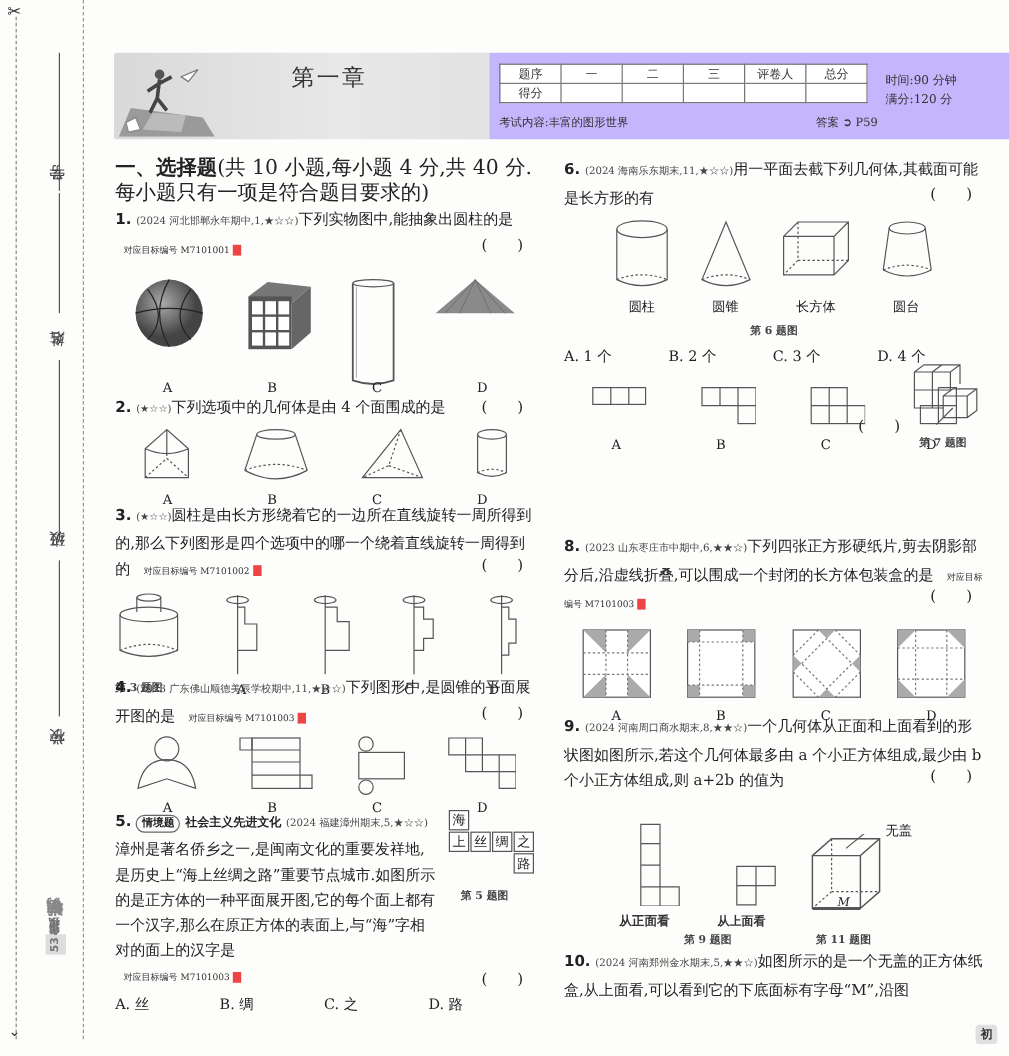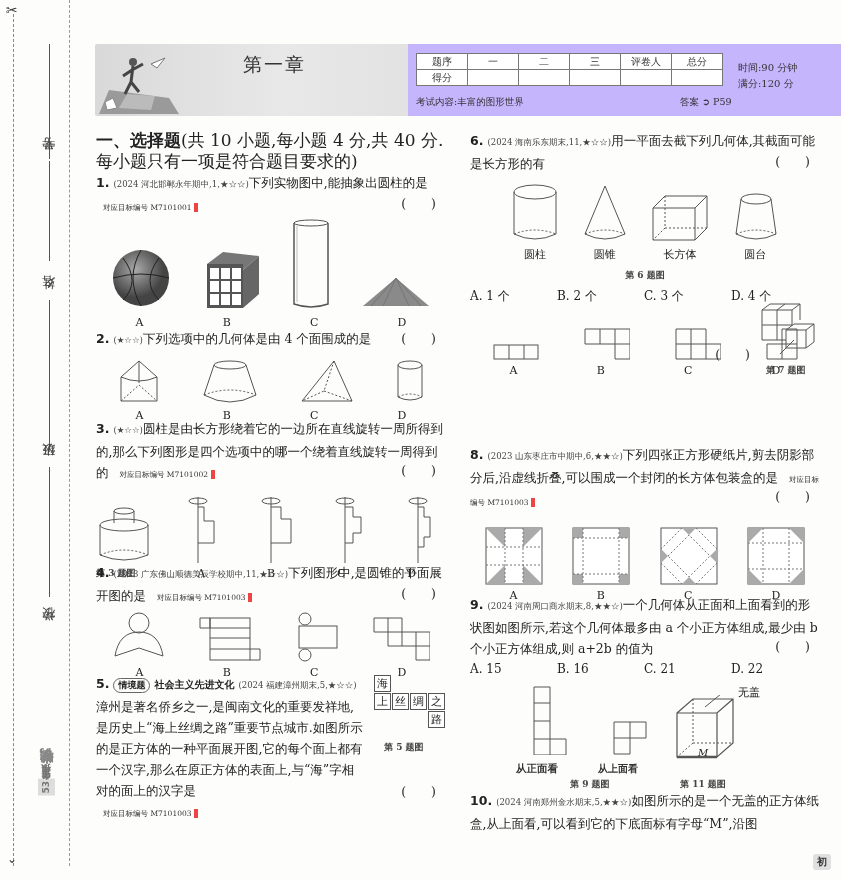--- a/index.html
+++ b/index.html
@@ -33,23 +33,23 @@
 
   
   .col { position: absolute; top: 130px; font-size: 12.5px; line-height: 21px; }
   .col.left { left: 96px; width: 350px; }
   .col.right { left: 470px; width: 350px; }
   .sec-title { font-size: 17px; }
   .sec-title b { font-family: "DejaVu Sans", sans-serif; font-weight: bold; }
   .q { position: absolute; }
   .qn { font-family: "DejaVu Sans", sans-serif; font-weight: bold; }
   .src { font-size: 8.5px; color: #444; }
-  .tag { font-size: 7.5px; color: #333; border-right: 4px solid #ef4444; padding: 0 3px; margin-left: 4px; }
+  .tag { font-size: 7.5px; color: #333; border-right: 7px solid #ef4444; padding: 0 3px; margin-left: 4px; }
   .paren { position: absolute; right: 10px; }
-  .row { display: flex; justify-content: space-around; align-items: flex-end; }
+  .row { display: flex; justify-content: space-around; }
   .choices { display: flex; font-size: 12px; }
   .choices span { width: 87px; }
   .optlabel { font-size: 11px; text-align: center; }
   .cap { font-size: 9px; color: #444; text-align: center; font-weight: bold; }
   .badge { display: inline-block; font-family: "DejaVu Sans", sans-serif; font-size: 9px; border: 1px solid #666; border-radius: 8px; padding: 0 4px; line-height: 13px; font-weight: bold; }
   .culture { font-family: "DejaVu Sans", sans-serif; font-size: 10px; font-weight: bold; }
   .net5 { position: absolute; font-size: 11px; }
   .net5 div { position: absolute; width: 17px; height: 17px; border: 1px solid #555; text-align: center; line-height: 15px; background: #fff; }
   .page-tab { position: absolute; right: 10px; bottom: 10px; background: #e0e0e0; border-radius: 3px; font-size: 10px; padding: 1px 4px; font-family: "DejaVu Sans", sans-serif; font-weight: bold; color: #333; }
 </style>
@@ -294,20 +294,26 @@
     <span class="paren" style="bottom:22px;">(　　)</span>
     <div class="net5" style="left:278px;top:2px;">
       <div style="left:0;top:0;">海</div>
       <div style="left:0;top:18px;">上</div>
       <div style="left:18px;top:18px;">丝</div>
       <div style="left:36px;top:18px;">绸</div>
       <div style="left:54px;top:18px;">之</div>
       <div style="left:54px;top:36px;">路</div>
     </div>
     <span class="cap" style="position:absolute;left:288px;top:64px;">第 5 题图</span>
+    <div class="choices" style="margin-top:2px;">
+      <span>A. 丝</span>
+      <span>B. 绸</span>
+      <span>C. 之</span>
+      <span>D. 路</span>
+    </div>
   </div>
 </div>
 
 <div class="col right">
 
   <div class="q" style="top:0;width:350px;">
     <span class="qn">6.</span>
     <span class="src">(2024 海南乐东期末,11,★☆☆)</span><span>用一平面去截下列几何体,其截面可能是长方形的有</span>
     <span class="paren" style="top:21px;">(　　)</span>
     <div class="row" style="margin-top:8px;height:62px;padding:0 30px;">
@@ -420,26 +426,20 @@
       <span class="optlabel">B</span>
       <span class="optlabel">C</span>
       <span class="optlabel">D</span>
     </div>
   </div>
 
   <div class="q" style="top:464px;width:350px;">
     <span class="qn">9.</span>
     <span class="src">(2024 河南周口商水期末,8,★★☆)</span><span>一个几何体从正面和上面看到的形状图如图所示,若这个几何体最多由 a 个小正方体组成,最少由 b 个小正方体组成,则 a+2b 的值为</span>
     <span class="paren" style="top:42px;">(　　)</span>
-    <div class="choices">
-      <span>A. 15</span>
-      <span>B. 16</span>
-      <span>C. 21</span>
-      <span>D. 22</span>
-    </div>
   </div>
 
   <svg style="position:absolute;left:62px;top:555px;" width="40" height="70" fill="none" stroke="#555">
       <path d="M2 2 L18 2 L18 54 L34 54 L34 70 L2 70 Z M2 18 L18 18 M2 36 L18 36 M2 54 L18 54 M18 54 L18 70"></path>
     </svg>
   <span class="cap" style="position:absolute;left:46px;top:628px;font-size:10.5px;color:#333;">从正面看</span>
   <svg style="position:absolute;left:142px;top:590px;" width="36" height="36" fill="none" stroke="#555">
       <path d="M2 2 L34 2 L34 18 L18 18 L18 34 L2 34 Z M18 2 L18 18 L2 18"></path>
     </svg>
   <span class="cap" style="position:absolute;left:128px;top:628px;font-size:10px;color:#333;">从上面看</span>

